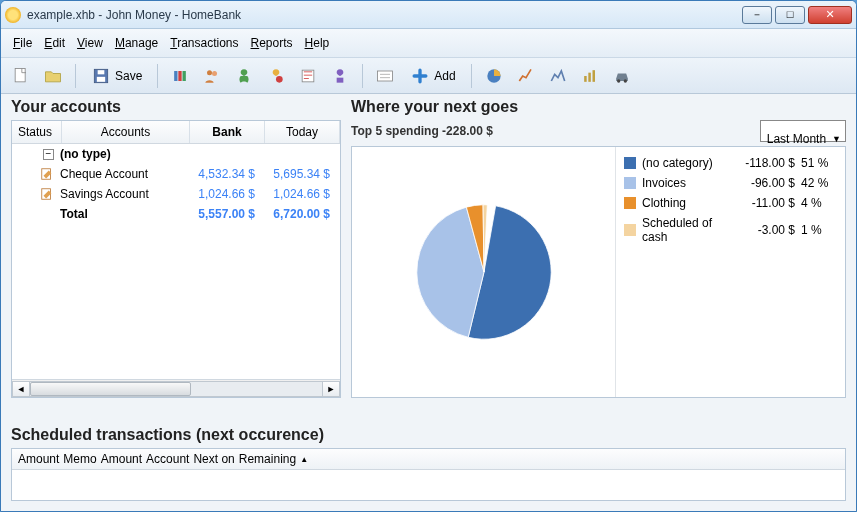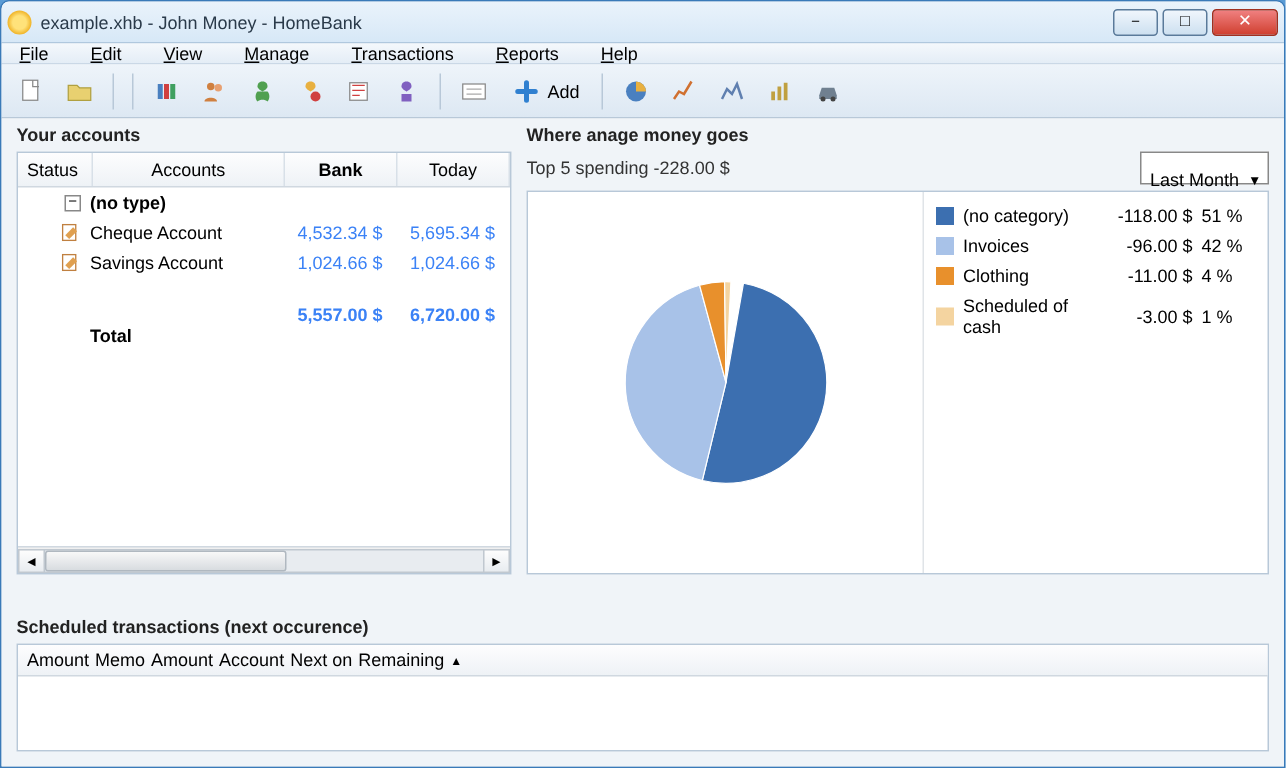--- a/index.html
+++ b/index.html
@@ -6,61 +6,61 @@
 body { background: #5a9bd5; width: 857px; height: 512px; overflow: hidden; }
 
 .window { width: 857px; height: 512px; background: #fff; border: 1px solid #3a7ab8; border-radius: 6px 6px 0 0; overflow: hidden; display: flex; flex-direction: column; }
 .titlebar { height: 28px; background: linear-gradient(#eaf3fb, #d7e8f7); display: flex; align-items: center; padding: 0 4px; border-bottom: 1px solid #b0c8de; justify-content: center; }
 .titlebar .app-icon { width: 16px; height: 16px; background: radial-gradient(circle, #ffe27a 40%, #f0b429 70%); border-radius: 50%; margin-right: 6px; }
 .titlebar .title-text { flex: 1; color: #2a3a4a; }
 .win-btns { display: flex; gap: 3px; }
 .win-btn { width: 30px; height: 18px; border: 1px solid #5a7a9a; border-radius: 3px; background: linear-gradient(#f0f6fc, #cde0f0); text-align: center; line-height: 14px; font-size: 11px; cursor: pointer; }
 .win-btn.close { background: linear-gradient(#f08080, #d04030); color: #fff; border-color: #a03020; width: 44px; }
 
-.menubar { height: 14px; background: linear-gradient(#f4f8fc, #e4edf6); display: flex; align-items: center; padding: 0 6px; gap: 16px; border-bottom: 1px solid #cad8e6; }
+.menubar { height: 29px; background: linear-gradient(#f4f8fc, #e4edf6); display: flex; align-items: center; padding: 0 6px; gap: 0; border-bottom: 1px solid #cad8e6; }
 .menu-item { padding: 2px 6px; cursor: pointer; }
 .menu-item u { text-decoration: underline; }
 
 .toolbar { height: 36px; background: linear-gradient(#eef4fa, #dde8f3); display: flex; align-items: center; padding: 0 6px; gap: 4px; border-bottom: 1px solid #b8c8d8; }
 .tbtn { width: 28px; height: 28px; border: 1px solid transparent; border-radius: 3px; display: flex; align-items: center; justify-content: center; cursor: pointer; }
 .tbtn svg { width: 20px; height: 20px; }
 .tsep { width: 1px; height: 24px; background: #b8c8d8; margin: 0 4px; }
 .tbtn-wide { width: auto; padding: 0 6px; gap: 4px; }
 .tbtn-wide span { font-size: 12px; }
 
 .content { flex: 1; display: flex; flex-direction: column; padding: 4px 10px 10px 10px; background: #f0f4f8; gap: 4px; overflow: hidden; }
 .upper { display: flex; gap: 10px; height: 300px; }
-.panel-title { font-weight: bold; color: #222; margin-bottom: 4px; font-size: 12px; }
+.panel-title { font-weight: bold; color: #222; margin-bottom: 4px; font-size: 16px; }
 
 .accounts { width: 330px; display: flex; flex-direction: column; }
 .acct-box { flex: 1; background: #fff; border: 1px solid #b8c8d8; display: flex; flex-direction: column; }
 .acct-head { display: flex; background: linear-gradient(#fdfdfe, #eef2f6); border-bottom: 1px solid #d0d8e0; }
 .acct-head div { padding: 4px 6px; border-right: 1px solid #d8e0e8; }
 .col-status { width: 50px; }
 .col-name { flex: 1; text-align: center; }
 .col-bank { width: 75px; text-align: center; font-weight: bold; }
 .col-today { width: 75px; text-align: center; }
 .acct-body { flex: 1; overflow: hidden; }
 .acct-row { display: flex; align-items: center; padding: 3px 4px; }
 .acct-row .ic { width: 44px; display: flex; justify-content: flex-end; padding-right: 6px; }
 .acct-row .nm { flex: 1; }
 .acct-row .v1, .acct-row .v2 { width: 75px; text-align: right; padding-right: 6px; color: #3b82f6; }
 .acct-row.group .nm { font-weight: bold; }
-.acct-row.total .nm { font-weight: bold; margin-top: 29px; }
+.acct-row.total .nm { font-weight: bold; }
 .acct-row.total .v1, .acct-row.total .v2 { font-weight: bold; }
 .minus-box { width: 11px; height: 11px; border: 1px solid #888; display: inline-flex; align-items: center; justify-content: center; font-size: 10px; line-height: 1; background: #fff; }
 .edit-ic svg { width: 14px; height: 14px; }
 .hscroll { height: 18px; background: #f0f0f0; border-top: 1px solid #d0d8e0; display: flex; align-items: center; }
 .hscroll .sbtn { width: 18px; height: 16px; border: 1px solid #c0c8d0; background: linear-gradient(#fdfdfd,#e8ecf0); text-align: center; font-size: 9px; line-height: 14px; }
 .hscroll .strack { flex: 1; background: #e8ecf0; height: 16px; position: relative; border-top: 1px solid #c0c8d0; border-bottom: 1px solid #c0c8d0; }
 .hscroll .sthumb { position: absolute; left: 0; width: 55%; height: 14px; background: linear-gradient(#f8f8f8,#d8dce0); border: 1px solid #b0b8c0; border-radius: 2px; }
 
 .money { flex: 1; display: flex; flex-direction: column; }
 .money-top { display: flex; align-items: center; margin-bottom: 4px; }
-.money-top .sub { color: #333; }
+.money-top .sub { color: #333; font-weight: bold; }
 .money-top .spacer { flex: 1; }
 .period-sel { border: 1px solid #888; background: #fff; height: 22px; display: flex; align-items: center; padding: 16px 4px 0 6px; gap: 6px; cursor: pointer; }
 .period-sel .arr { font-size: 9px; }
 .chart-box { flex: 1; background: #fff; border: 1px solid #b8c8d8; display: flex; }
 .chart-left { flex: 1; position: relative; }
 .legend { width: 230px; border-left: 1px solid #e0e4e8; padding: 6px 8px; }
 .legend-row { display: flex; align-items: center; padding: 3px 0; gap: 6px; }
 .legend-row .sw { width: 12px; height: 12px; }
 .legend-row .lbl { flex: 1; }
 .legend-row .amt { width: 60px; text-align: right; }
@@ -103,20 +103,28 @@
           <rect x="5" y="3" width="12" height="16" fill="#fff" stroke="#888"></rect>
           <path d="M13 3v5h5" fill="none" stroke="#888"></path>
         </svg>
       </div>
     <div class="tbtn">
         <svg viewBox="0 0 24 24">
           <path d="M3 7h7l2 2h9v10H3z" fill="#e8d070" stroke="#b0a040"></path>
         </svg>
       </div>
     <div class="tsep"></div>
+    <div class="tbtn tbtn-wide">
+        <svg viewBox="0 0 24 24">
+          <rect x="4" y="4" width="16" height="16" fill="#5878b0" stroke="#405880"></rect>
+          <rect x="7" y="13" width="10" height="6" fill="#fff"></rect>
+          <rect x="8" y="5" width="8" height="5" fill="#fff"></rect>
+        </svg>
+        <span>Save</span>
+      </div>
     <div class="tsep"></div>
     <div class="tbtn">
         <svg viewBox="0 0 24 24">
           <rect x="5" y="6" width="4" height="12" fill="#4a80c0"></rect>
           <rect x="10" y="6" width="4" height="12" fill="#d04040"></rect>
           <rect x="15" y="6" width="4" height="12" fill="#40a060"></rect>
         </svg>
       </div>
     <div class="tbtn">
         <svg viewBox="0 0 24 24">
@@ -248,21 +256,21 @@
             <div class="sbtn">◄</div>
             <div class="strack">
                 <div class="sthumb"></div>
               </div>
             <div class="sbtn">►</div>
           </div>
         </div>
       </div>
 
       <div class="money">
-        <div class="panel-title">Where anage money goes</div>
+        <div class="panel-title">Where your next goes</div>
         <div class="money-top">
           <div class="sub">Top 5 spending  -228.00 $</div>
           <div class="spacer"></div>
           <div class="period-sel">
             <span>Last Month</span>
             <span class="arr">▼</span>
           </div>
         </div>
         <div class="chart-box">
           <div class="chart-left">

